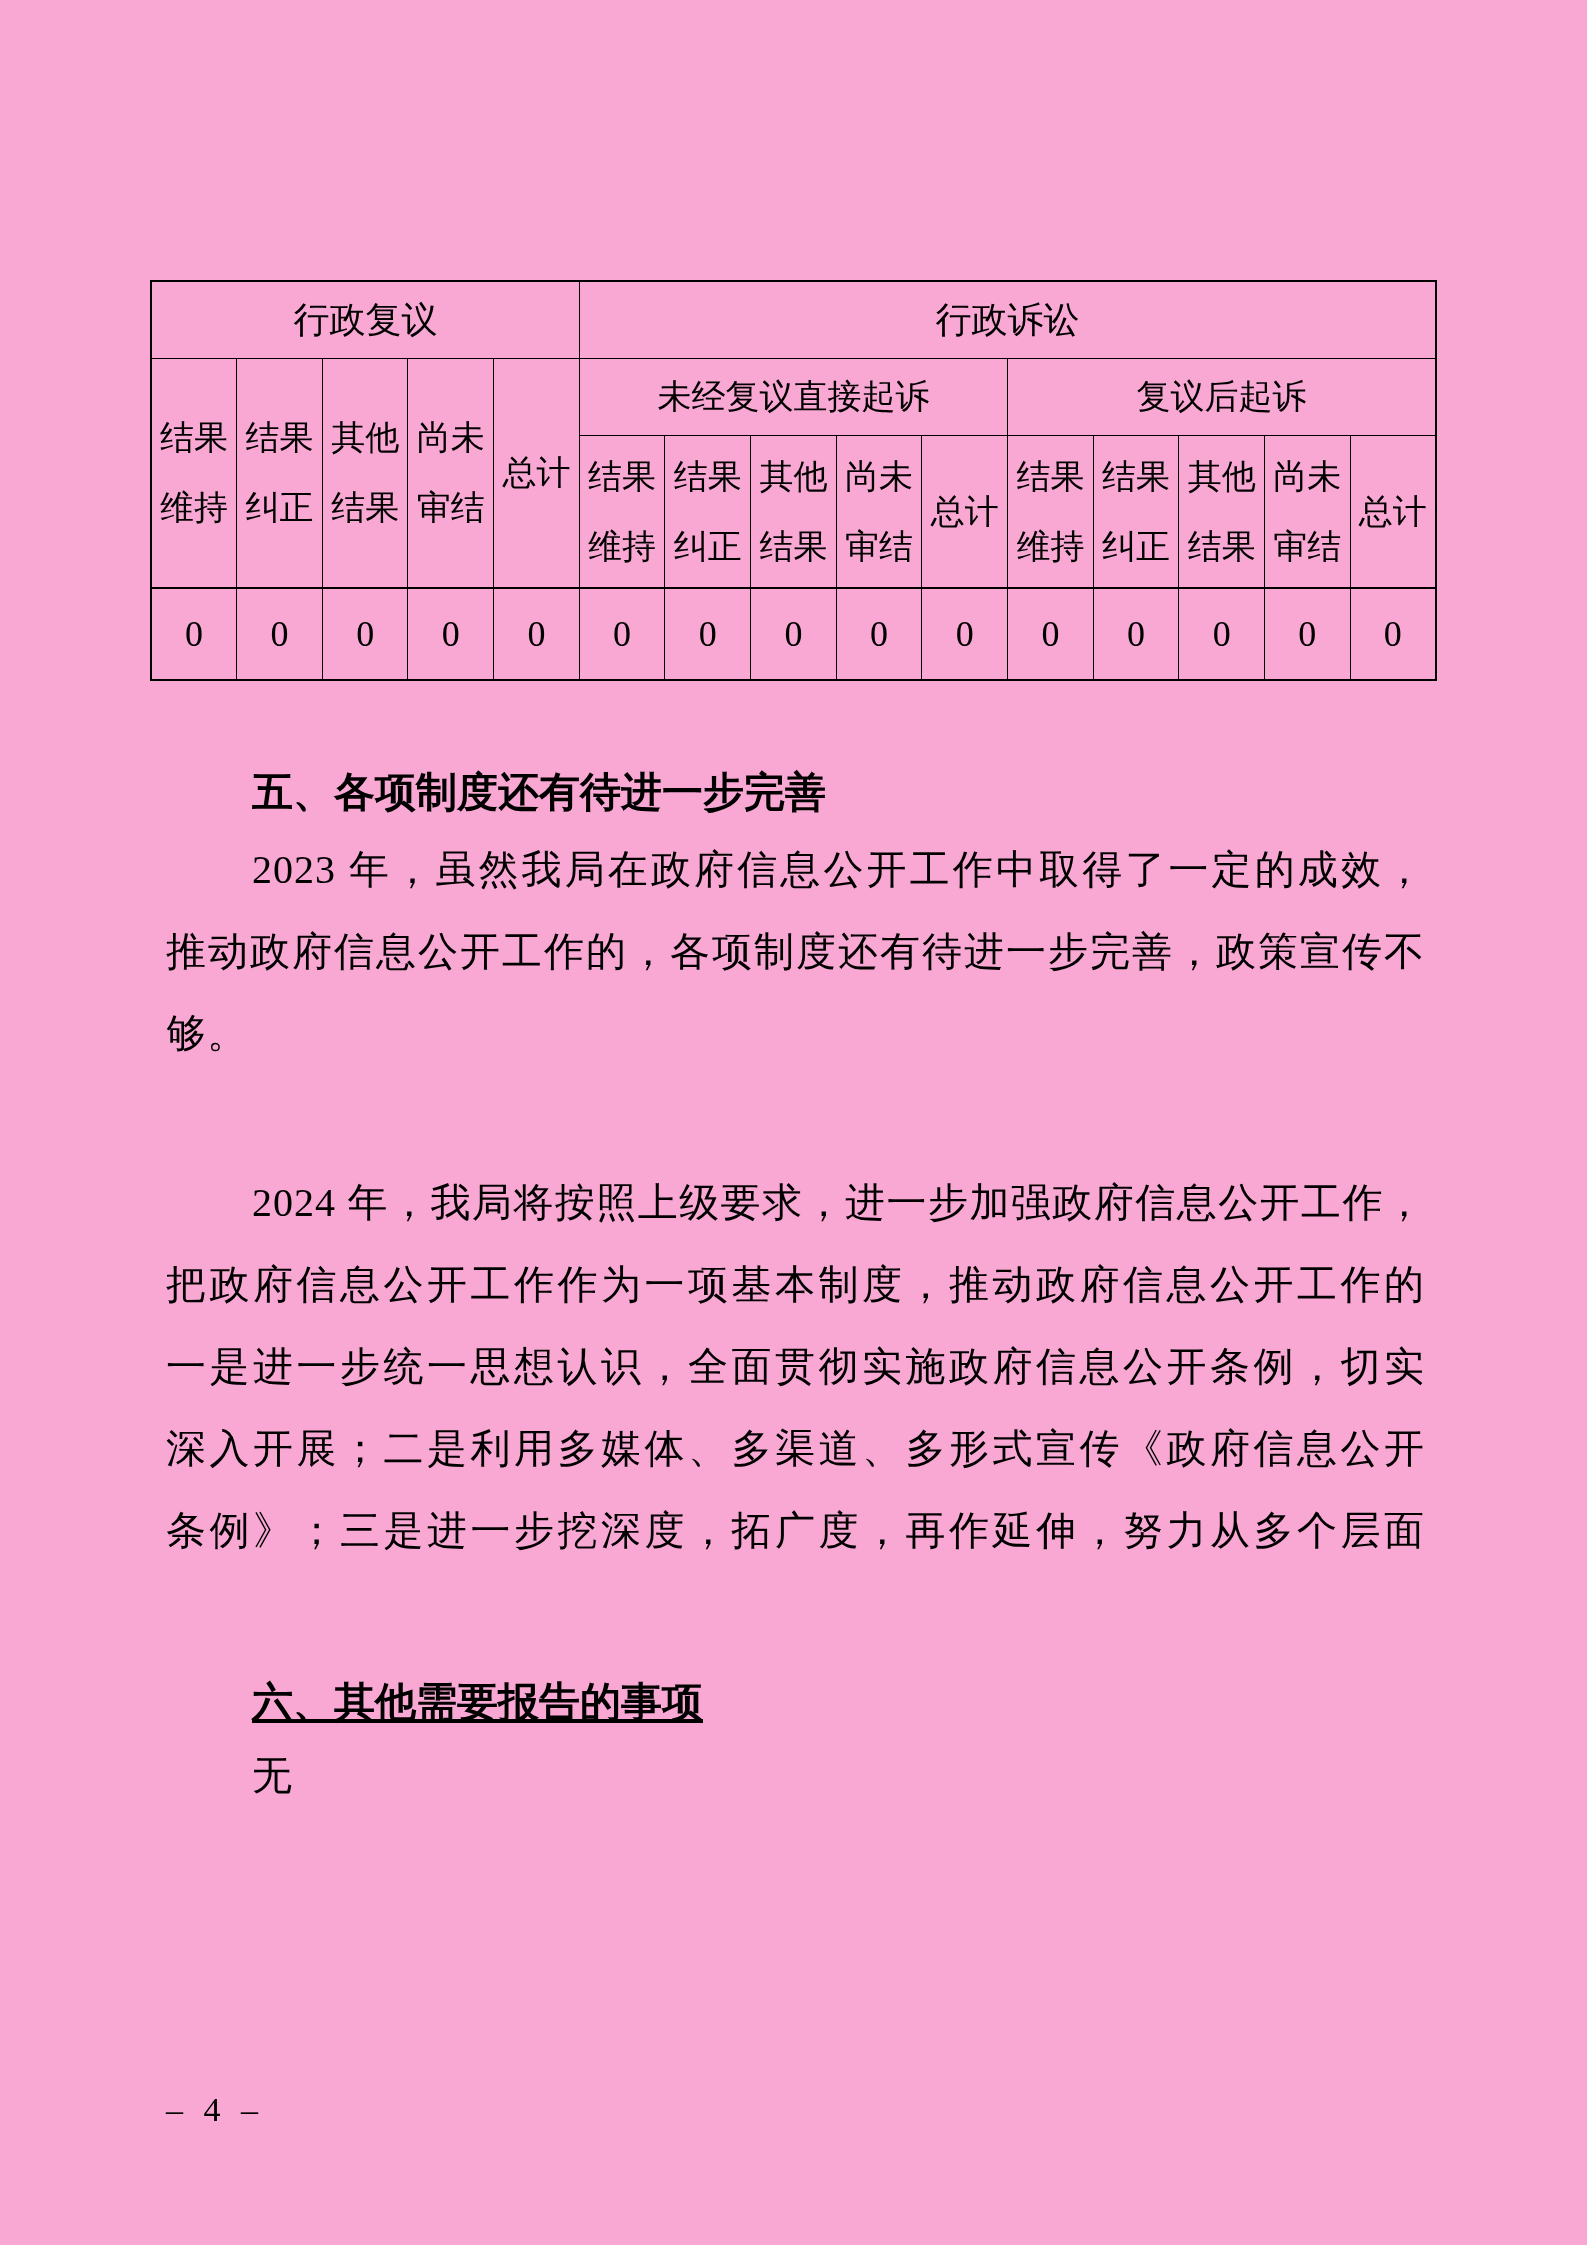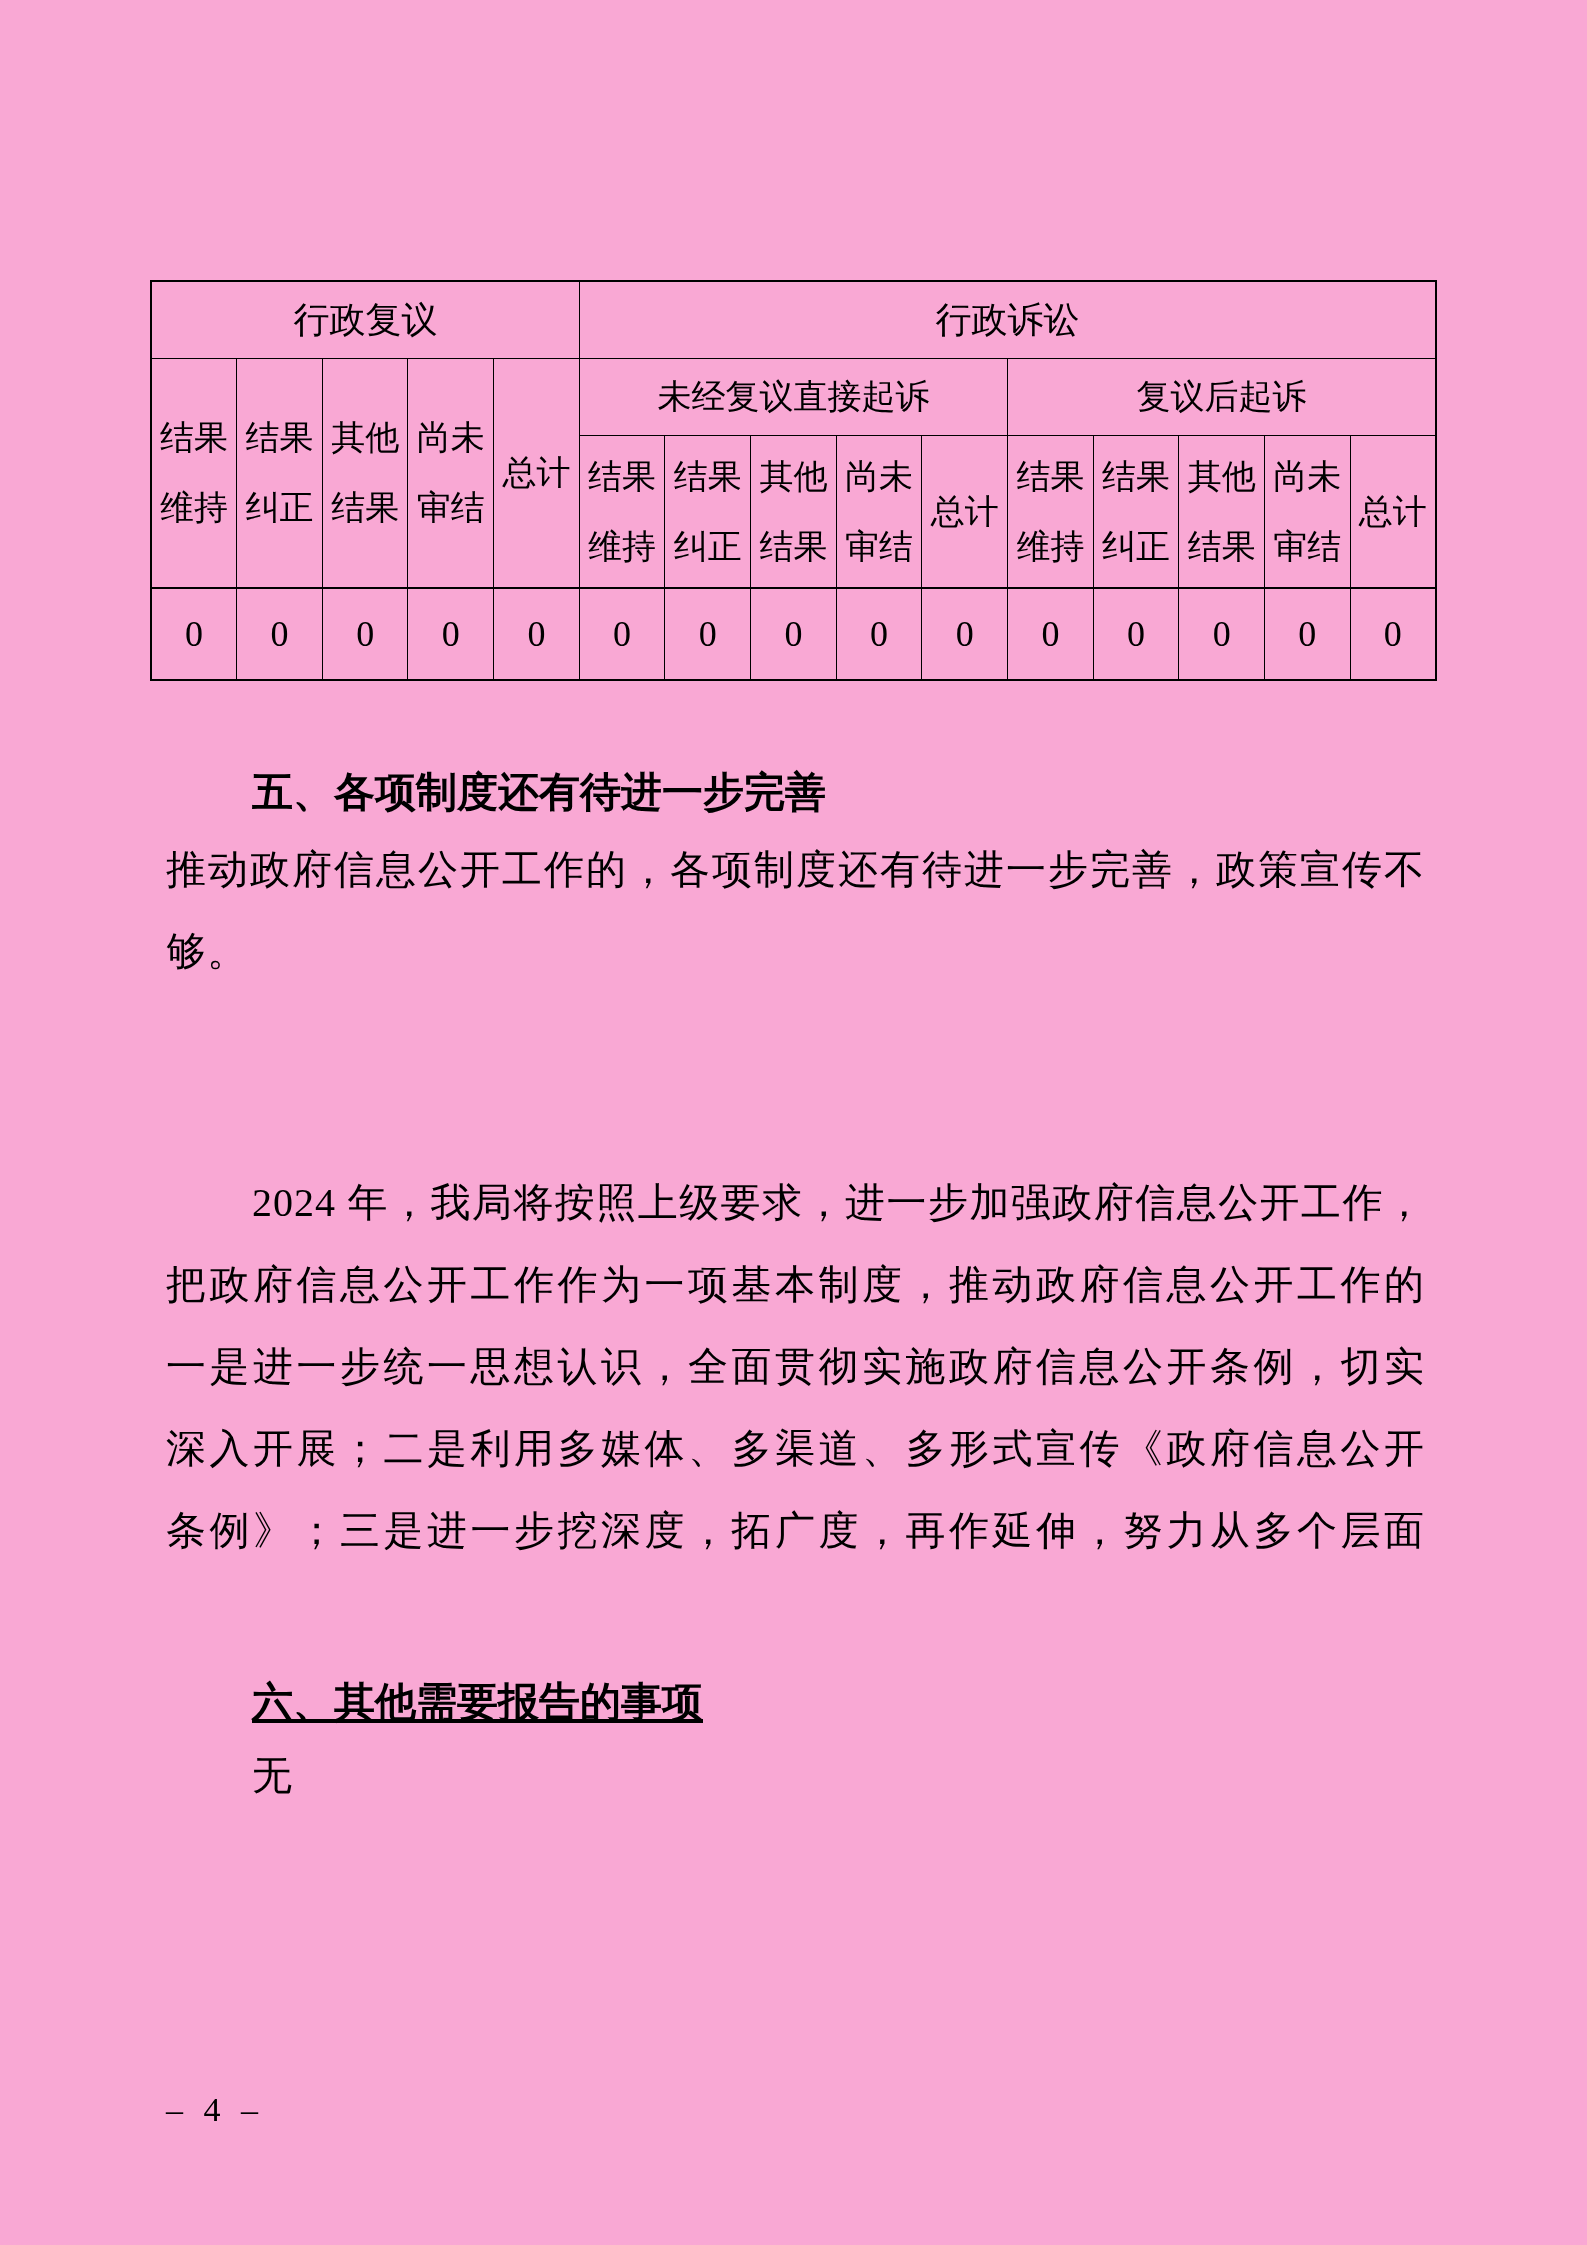--- a/index.html
+++ b/index.html
@@ -160,20 +160,21 @@
       <td>0</td>
       <td>0</td>
       <td>0</td>
     </tr>
   </tbody>
     </table>
 
   <div class="heading" style="top:768px;">五、各项制度还有待进一步完善</div>
 
   <div class="para" style="top:829px;">
+    <div class="line first">2023 年，虽然我局在政府信息公开工作中取得了一定的成效，</div>
     <div class="line">推动政府信息公开工作的，各项制度还有待进一步完善，政策宣传不</div>
     <div class="line last">够。</div>
   </div>
 
   <div class="para" style="top:1162px;">
     <div class="line first">2024 年，我局将按照上级要求，进一步加强政府信息公开工作，</div>
     <div class="line">把政府信息公开工作作为一项基本制度，推动政府信息公开工作的</div>
     <div class="line">一是进一步统一思想认识，全面贯彻实施政府信息公开条例，切实</div>
     <div class="line">深入开展；二是利用多媒体、多渠道、多形式宣传《政府信息公开</div>
     <div class="line">条例》；三是进一步挖深度，拓广度，再作延伸，努力从多个层面</div>

